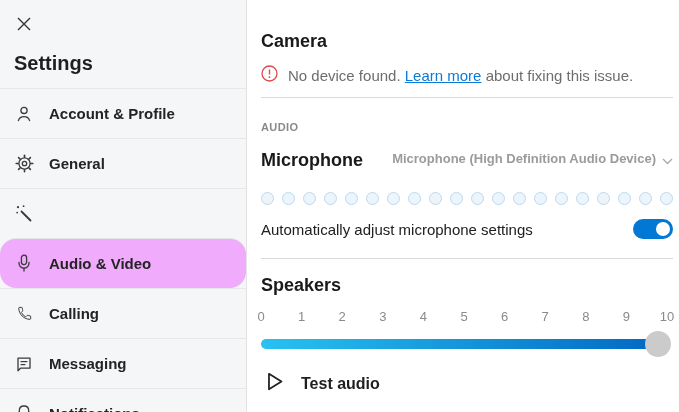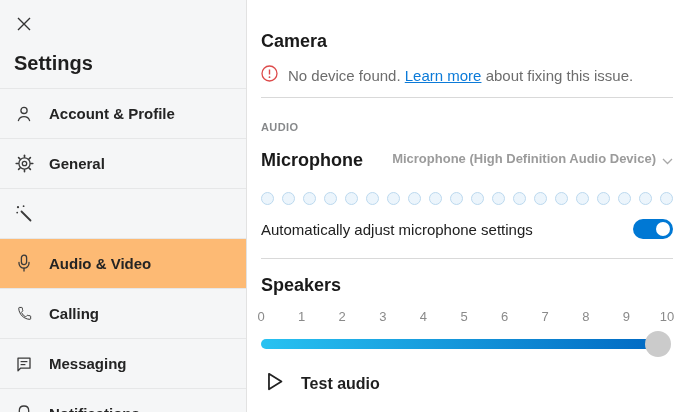--- a/index.html
+++ b/index.html
@@ -6,21 +6,21 @@
   html,body { width:679px; height:412px; overflow:hidden; }
   body { font-family:"Liberation Sans","DejaVu Sans",sans-serif; background:#fff; }
   .app { display:flex; width:679px; height:412px; }
 
   
   .sidebar { width:247px; height:412px; background:#f5f6f7; border-right:1px solid #e2e2e2; flex:0 0 247px; overflow:hidden; }
   .close-btn { margin:13px 0 0 13px; width:22px; height:22px; background:none; border:none; cursor:pointer; display:flex; align-items:center; justify-content:center; }
   .close-btn svg { display:block; }
   .sidebar-title { font-size:20px; font-weight:bold; color:#1f1f1f; margin:17px 0 13px 14px; }
   .nav-item { display:flex; align-items:center; height:50px; padding-left:14px; border-top:1px solid #e6e7e8; cursor:pointer; }
-  .nav-item.active { background:#fdba74; }
+  .nav-item.active { background:#f0abfc;border-radius:16px; }
   .nav-icon { width:20px; height:20px; display:flex; align-items:center; justify-content:center; flex:0 0 20px; }
   .nav-label { font-size:15px; font-weight:bold; color:#242424; margin-left:15px; }
 
   
   .content { flex:1; background:#fff; padding:14px 7px 0 14px; }
   .section-header { font-size:11px; font-weight:bold; color:#87898b; letter-spacing:.4px; }
   .row-label { font-size:18px; font-weight:bold; color:#1a1a1a; }
   .camera-label { margin-top:17px; }
   .warning-row { display:flex; align-items:center; margin-top:13px; height:20px; }
   .warning-row .msg { font-size:15px; color:#6d6d6d; margin-left:10px; }

